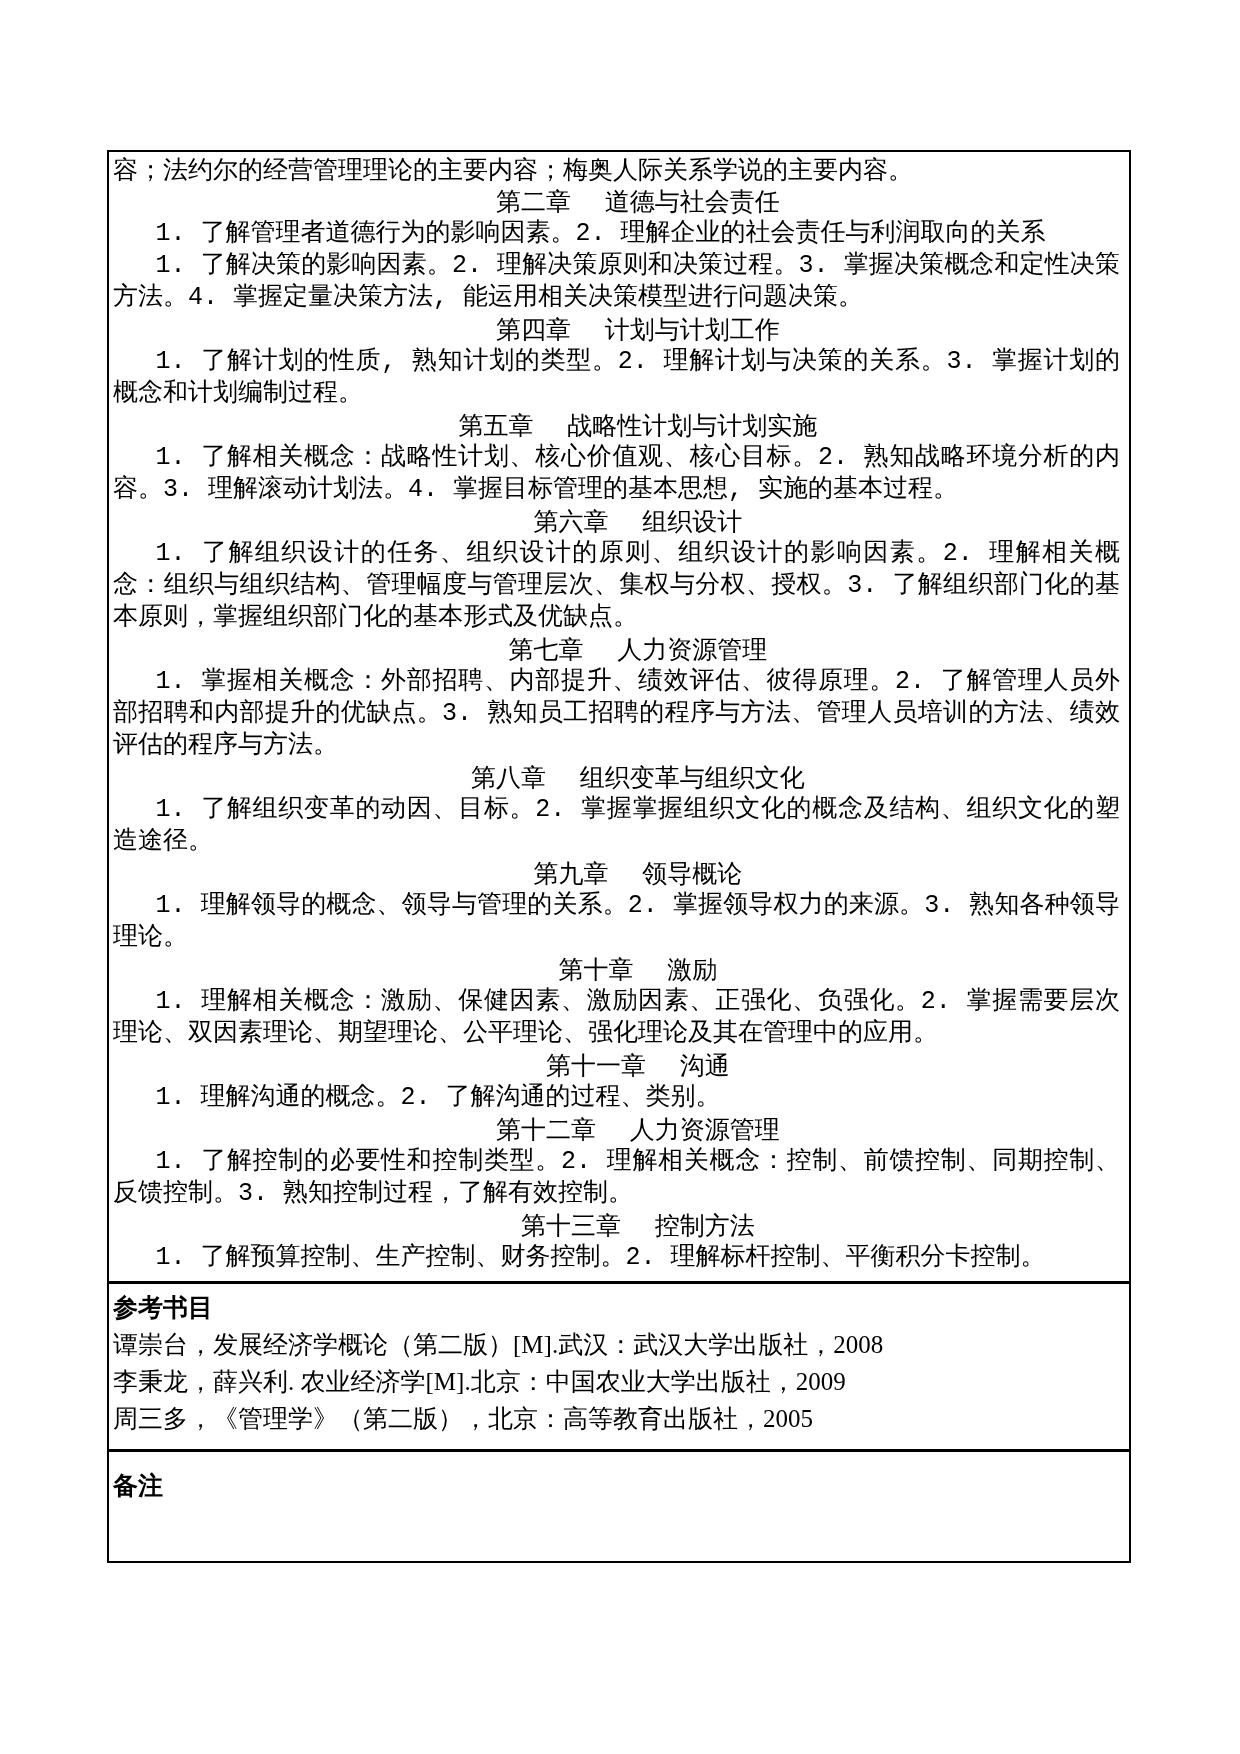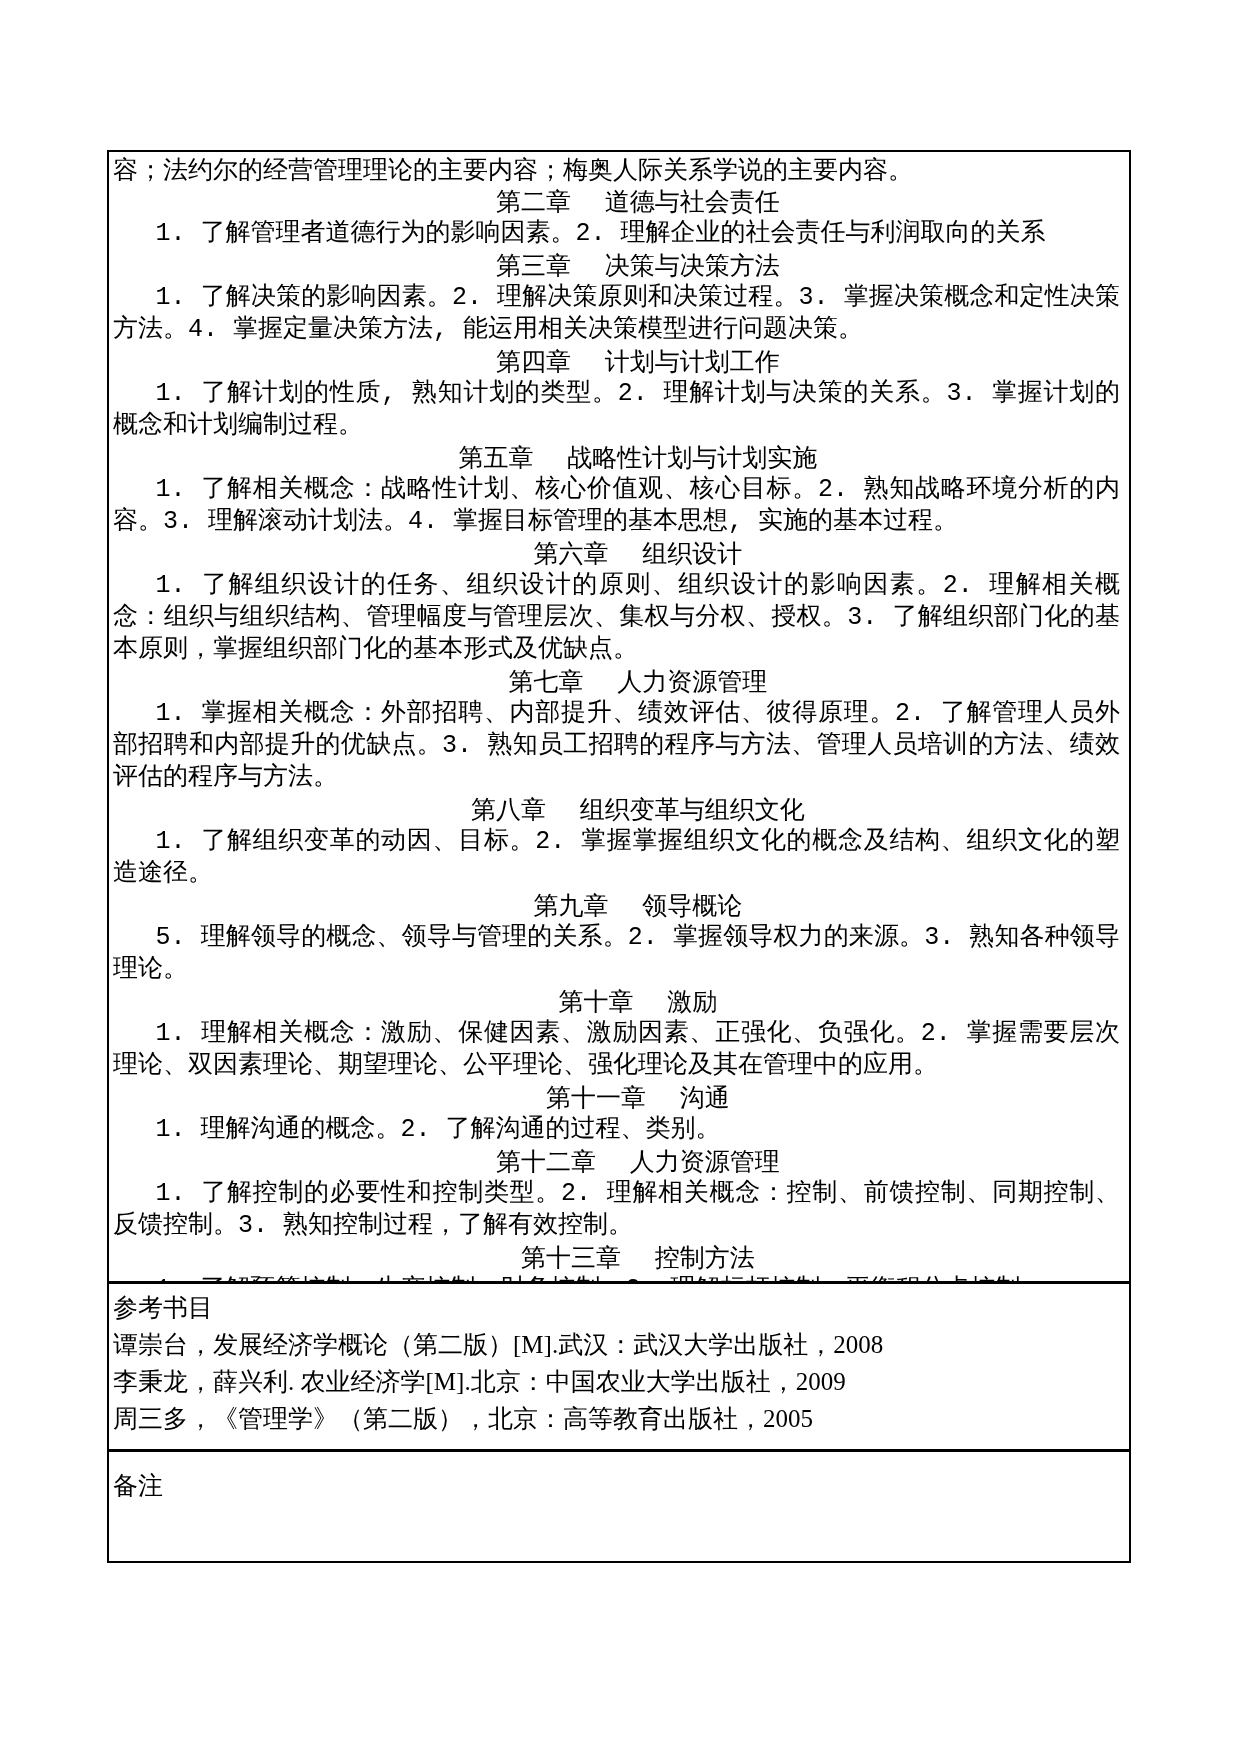--- a/index.html
+++ b/index.html
@@ -31,58 +31,57 @@
   .cell-main p.chap { text-indent: 1.7em; text-align: center; }
   .chap-name { margin-left: 1.35em; }
   .cell-main p.desc { text-indent: 1.7em; font-family: Liberation Mono, monospace; }
   .cell-main p.intro { text-indent: 0; text-align: left; }
   .cell-refs {
     height: 168px;
     border-bottom: 3px solid #000;
     line-height: 37px;
     padding-top: 5px;
   }
-  .heading-bold { font-weight: normal; }
+  .heading-bold { font-weight: bold; }
   .cell-notes {
     height: 106px;
     line-height: 34px;
     padding-top: 17px;
   }
 </style>
 </head>
 <body>
 
 <div class="doc-table">
 
   <div class="cell cell-main">
     <p class="intro">容；法约尔的经营管理理论的主要内容；梅奥人际关系学说的主要内容。</p>
 
     <p class="chap"><span>第二章</span><span class="chap-name">道德与社会责任</span></p>
     <p class="desc">1. 了解管理者道德行为的影响因素。2. 理解企业的社会责任与利润取向的关系</p>
 
-    <p class="chap"><span>第三章</span><span class="chap-name">决策与决策方法</span></p>
     <p class="desc">1. 了解决策的影响因素。2. 理解决策原则和决策过程。3. 掌握决策概念和定性决策方法。4. 掌握定量决策方法, 能运用相关决策模型进行问题决策。</p>
 
     <p class="chap"><span>第四章</span><span class="chap-name">计划与计划工作</span></p>
     <p class="desc">1. 了解计划的性质, 熟知计划的类型。2. 理解计划与决策的关系。3. 掌握计划的概念和计划编制过程。</p>
 
     <p class="chap"><span>第五章</span><span class="chap-name">战略性计划与计划实施</span></p>
     <p class="desc">1. 了解相关概念：战略性计划、核心价值观、核心目标。2. 熟知战略环境分析的内容。3. 理解滚动计划法。4. 掌握目标管理的基本思想, 实施的基本过程。</p>
 
     <p class="chap"><span>第六章</span><span class="chap-name">组织设计</span></p>
     <p class="desc">1. 了解组织设计的任务、组织设计的原则、组织设计的影响因素。2. 理解相关概念：组织与组织结构、管理幅度与管理层次、集权与分权、授权。3. 了解组织部门化的基本原则，掌握组织部门化的基本形式及优缺点。</p>
 
     <p class="chap"><span>第七章</span><span class="chap-name">人力资源管理</span></p>
     <p class="desc">1. 掌握相关概念：外部招聘、内部提升、绩效评估、彼得原理。2. 了解管理人员外部招聘和内部提升的优缺点。3. 熟知员工招聘的程序与方法、管理人员培训的方法、绩效评估的程序与方法。</p>
 
     <p class="chap"><span>第八章</span><span class="chap-name">组织变革与组织文化</span></p>
     <p class="desc">1. 了解组织变革的动因、目标。2. 掌握掌握组织文化的概念及结构、组织文化的塑造途径。</p>
 
     <p class="chap"><span>第九章</span><span class="chap-name">领导概论</span></p>
-    <p class="desc">5. 理解领导的概念、领导与管理的关系。2. 掌握领导权力的来源。3. 熟知各种领导理论。</p>
+    <p class="desc">1. 理解领导的概念、领导与管理的关系。2. 掌握领导权力的来源。3. 熟知各种领导理论。</p>
 
     <p class="chap"><span>第十章</span><span class="chap-name">激励</span></p>
     <p class="desc">1. 理解相关概念：激励、保健因素、激励因素、正强化、负强化。2. 掌握需要层次理论、双因素理论、期望理论、公平理论、强化理论及其在管理中的应用。</p>
 
     <p class="chap"><span>第十一章</span><span class="chap-name">沟通</span></p>
     <p class="desc">1. 理解沟通的概念。2. 了解沟通的过程、类别。</p>
 
     <p class="chap"><span>第十二章</span><span class="chap-name">人力资源管理</span></p>
     <p class="desc">1. 了解控制的必要性和控制类型。2. 理解相关概念：控制、前馈控制、同期控制、反馈控制。3. 熟知控制过程，了解有效控制。</p>
 

